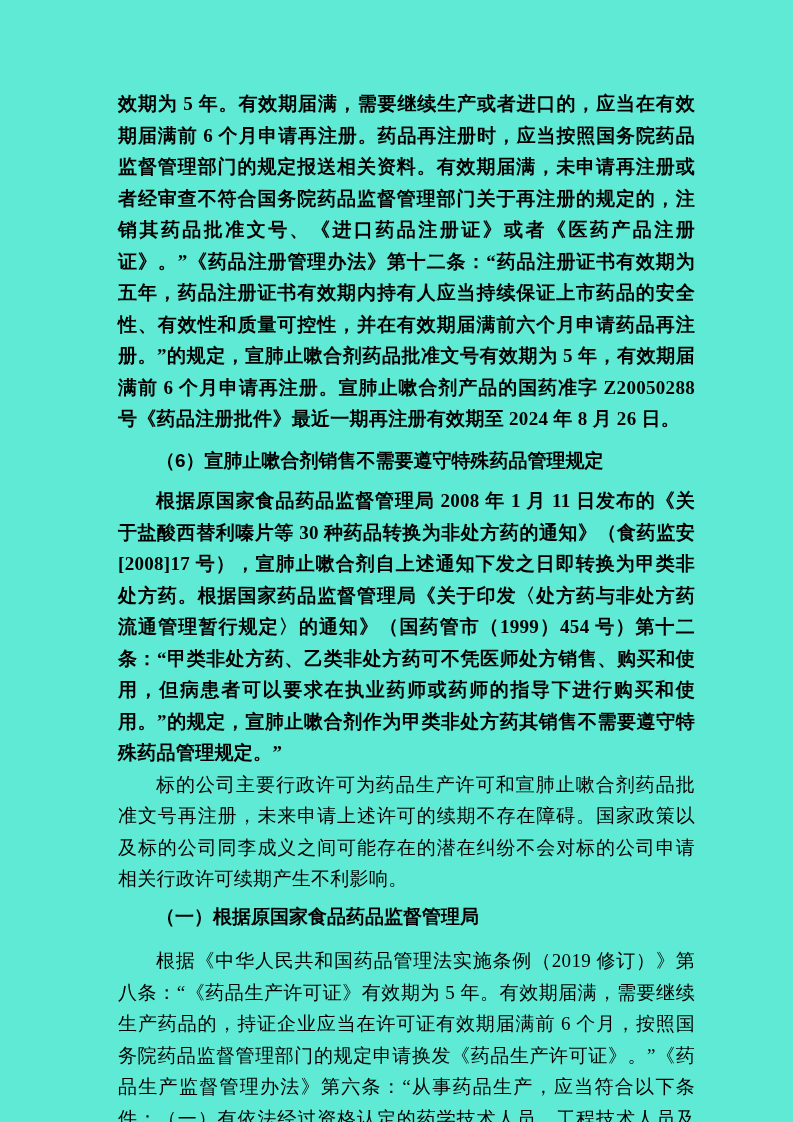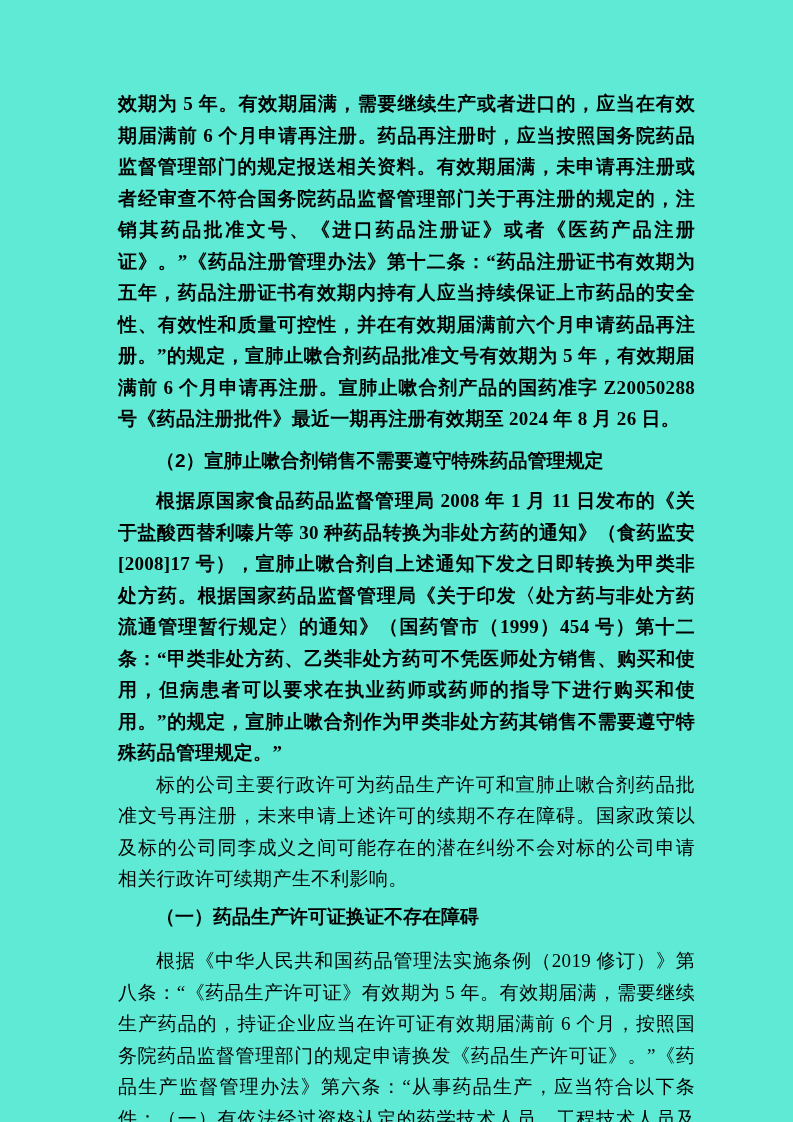--- a/index.html
+++ b/index.html
@@ -48,24 +48,24 @@
   .h-major  { margin: 8px 0 13px 0; }
   .h-sub1   { margin: 6px 0 13px 0; }
 </style>
 </head>
 <body>
 
 <div class="page">
 
   <p class="body-text kai">效期为 5 年。有效期届满，需要继续生产或者进口的，应当在有效期届满前 6 个月申请再注册。药品再注册时，应当按照国务院药品监督管理部门的规定报送相关资料。有效期届满，未申请再注册或者经审查不符合国务院药品监督管理部门关于再注册的规定的，注销其药品批准文号、《进口药品注册证》或者《医药产品注册证》。”《药品注册管理办法》第十二条：“药品注册证书有效期为五年，药品注册证书有效期内持有人应当持续保证上市药品的安全性、有效性和质量可控性，并在有效期届满前六个月申请药品再注册。”的规定，宣肺止嗽合剂药品批准文号有效期为 5 年，有效期届满前 6 个月申请再注册。宣肺止嗽合剂产品的国药准字 Z20050288 号《药品注册批件》最近一期再注册有效期至 2024 年 8 月 26 日。</p>
 
-  <p class="heading indent-2em h-sub6">（2）宣肺止嗽合剂销售不需要遵守特殊药品管理规定</p>
+  <p class="heading indent-2em h-sub6">（6）宣肺止嗽合剂销售不需要遵守特殊药品管理规定</p>
 
   <p class="body-text kai indent-2em">根据原国家食品药品监督管理局 2008 年 1 月 11 日发布的《关于盐酸西替利嗪片等 30 种药品转换为非处方药的通知》（食药监安[2008]17 号），宣肺止嗽合剂自上述通知下发之日即转换为甲类非处方药。根据国家药品监督管理局《关于印发〈处方药与非处方药流通管理暂行规定〉的通知》（国药管市（1999）454 号）第十二条：“甲类非处方药、乙类非处方药可不凭医师处方销售、购买和使用，但病患者可以要求在执业药师或药师的指导下进行购买和使用。”的规定，宣肺止嗽合剂作为甲类非处方药其销售不需要遵守特殊药品管理规定。”</p>
 
 
   <p class="body-text song indent-2em">标的公司主要行政许可为药品生产许可和宣肺止嗽合剂药品批准文号再注册，未来申请上述许可的续期不存在障碍。国家政策以及标的公司同李成义之间可能存在的潜在纠纷不会对标的公司申请相关行政许可续期产生不利影响。</p>
 
-  <p class="heading indent-2em h-sub1">（一）药品生产许可证换证不存在障碍</p>
+  <p class="heading indent-2em h-sub1">（一）根据原国家食品药品监督管理局</p>
 
   <p class="body-text song indent-2em">根据《中华人民共和国药品管理法实施条例（2019 修订）》第八条：“《药品生产许可证》有效期为 5 年。有效期届满，需要继续生产药品的，持证企业应当在许可证有效期届满前 6 个月，按照国务院药品监督管理部门的规定申请换发《药品生产许可证》。”《药品生产监督管理办法》第六条：“从事药品生产，应当符合以下条件：（一）有依法经过资格认定的药学技术人员、工程技术人员及相</p>
 
 </div>
 
 </body></html>

